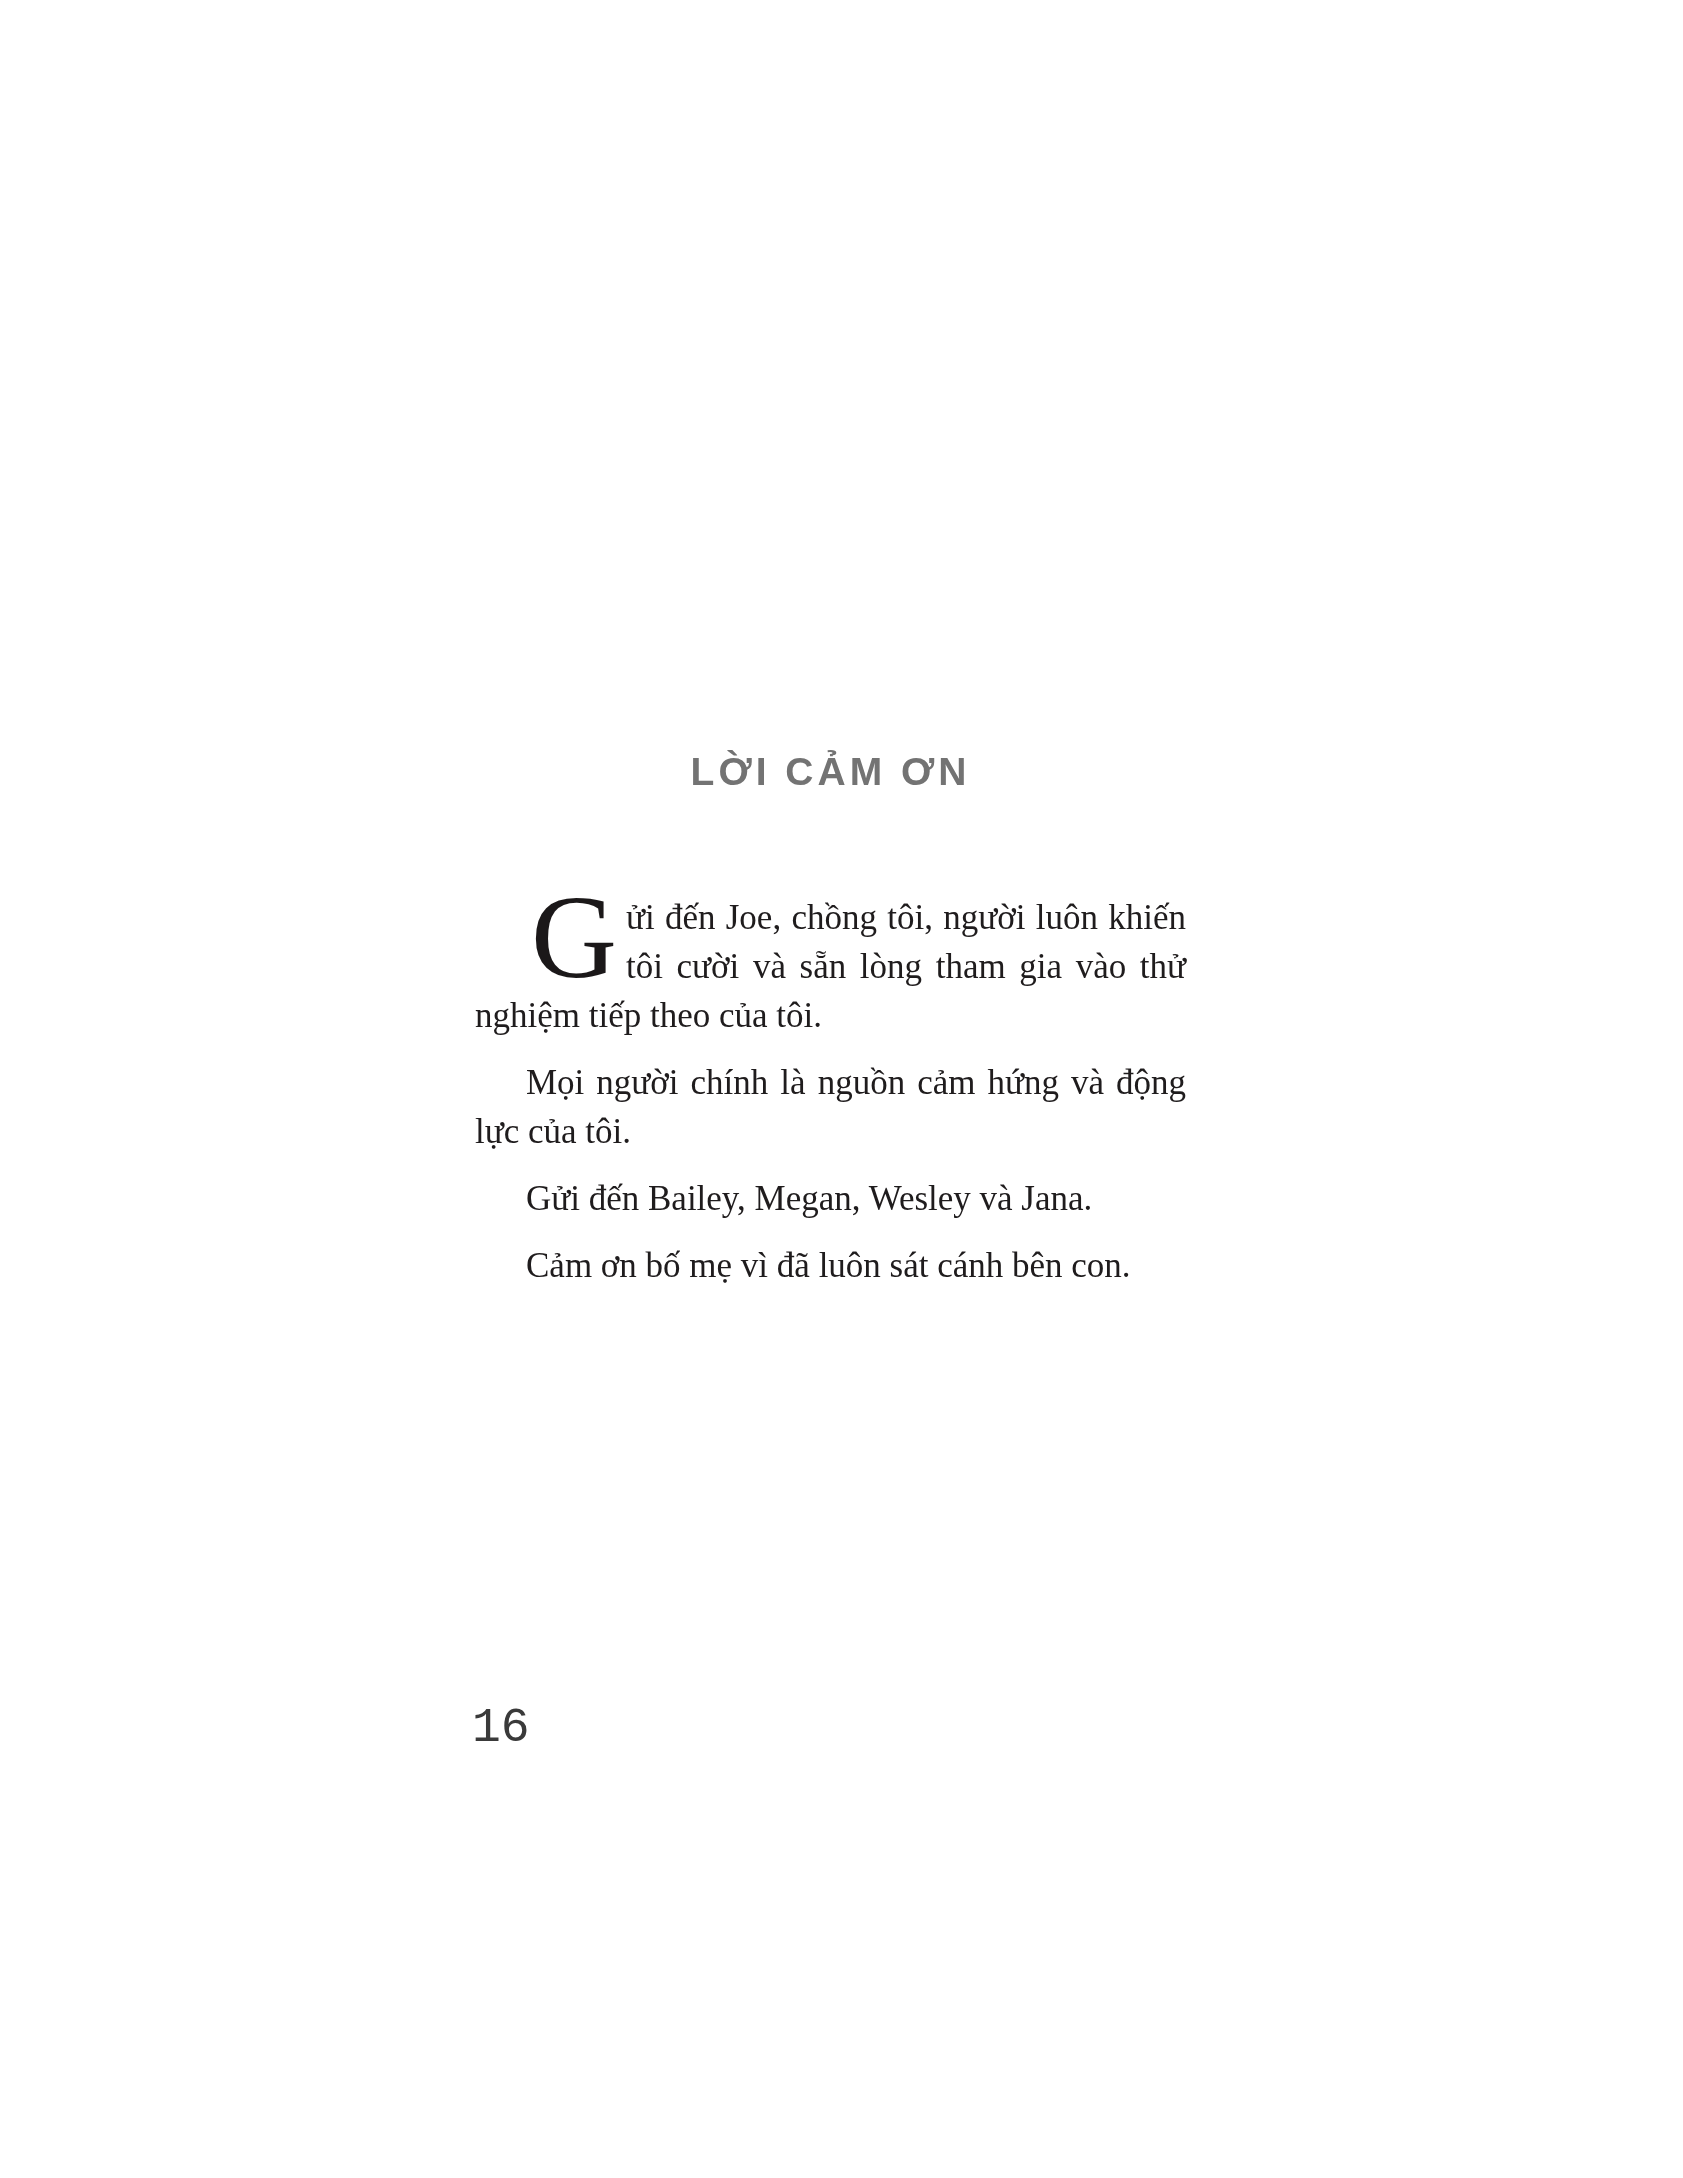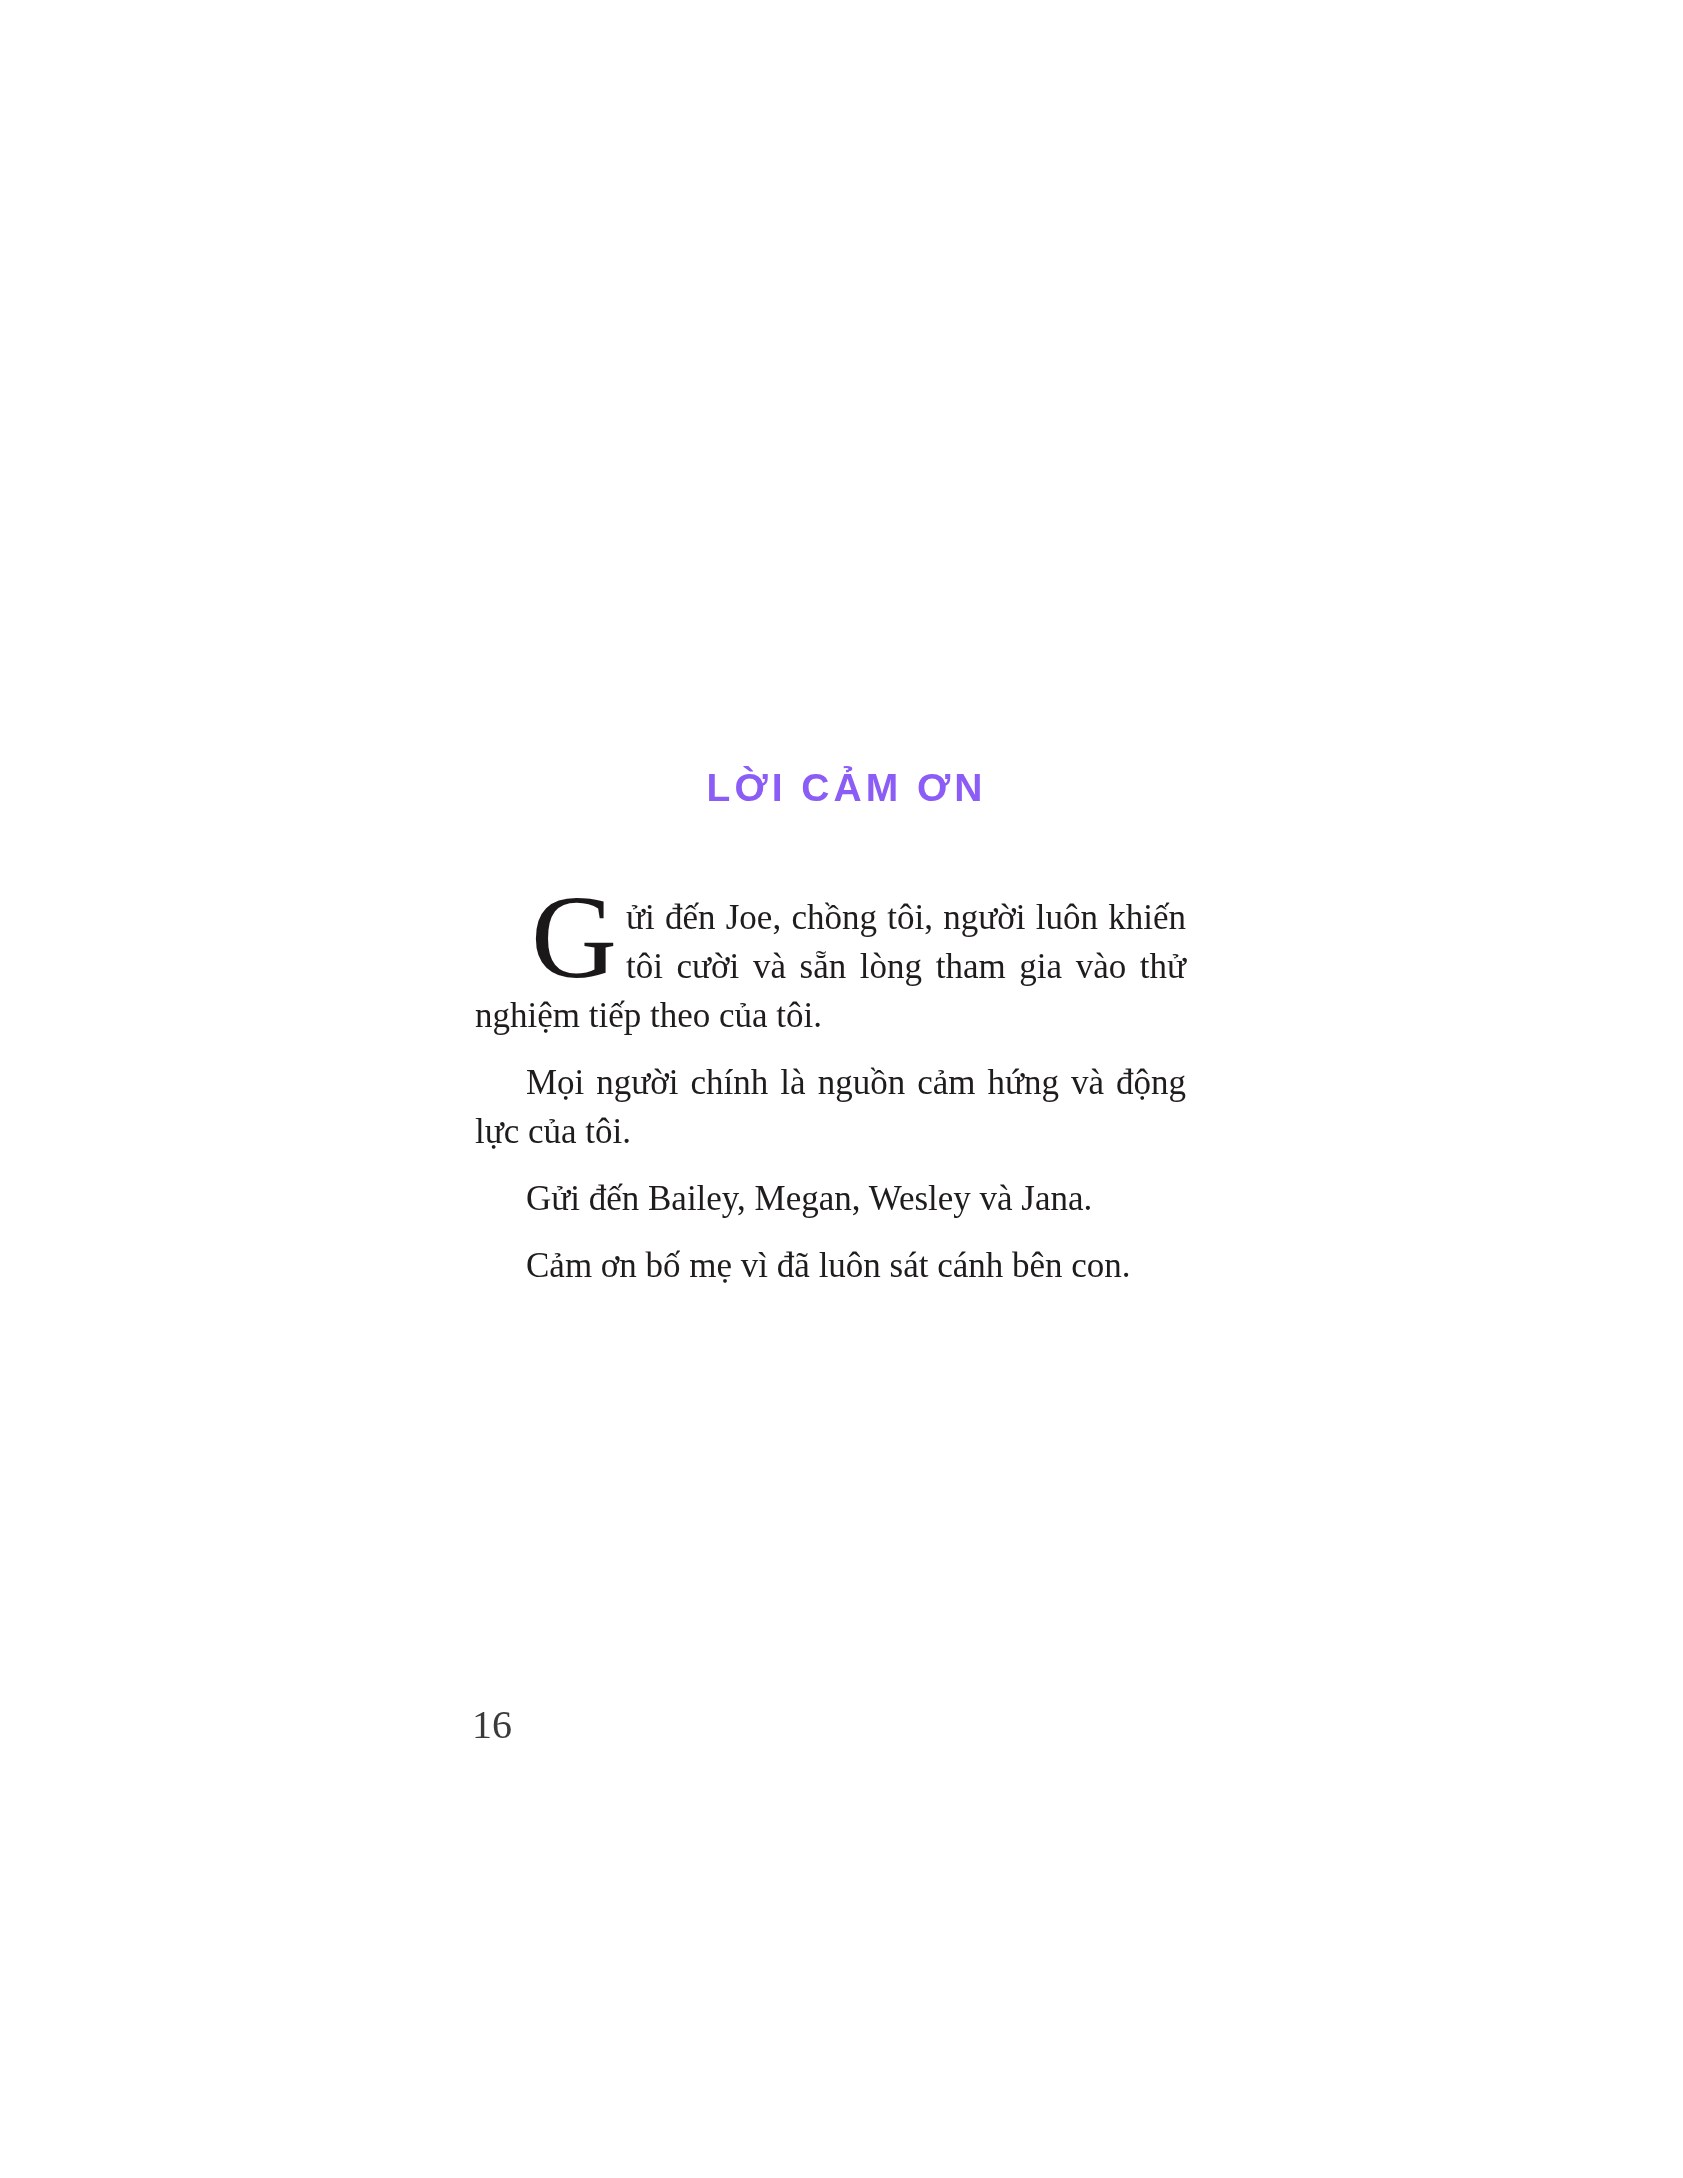--- a/index.html
+++ b/index.html
@@ -13,27 +13,27 @@
     height: 2178px;
     background: #ffffff;
     overflow: hidden;
     font-family: "Liberation Serif", serif;
   }
   .chapter-title {
     position: absolute;
     top: 750px;
     left: 475px;
     width: 711px;
-    margin: 16px;
+    margin: 0;
     text-align: center;
     font-family: "Liberation Sans", sans-serif;
     font-weight: 600;
     font-size: 39px;
     letter-spacing: 4px;
-    color: #8b5cf6;
+    color: #737373;
   }
   .body-text {
     position: absolute;
     top: 893px;
     left: 475px;
     width: 711px;
     font-size: 35px;
     line-height: 49px;
     color: #1f1c1d;
     text-align: justify;
@@ -51,22 +51,22 @@
     font-family: "Liberation Serif", serif;
     font-size: 119px;
     line-height: 77px;
     margin: 6px 9px 0 56px;
     color: #1b1819;
   }
   .page-number {
     position: absolute;
     top: 1701px;
     left: 472px;
-    font-family: Liberation Serif, serif;
-    font-size: 40px;
+    font-family: Liberation Mono, monospace;
+    font-size: 48px;
     color: #3a3a3a;
   }
 </style>
 </head>
 <body>
 
 <div class="page">
 
   <h1 class="chapter-title">LỜI CẢM ƠN</h1>
 

